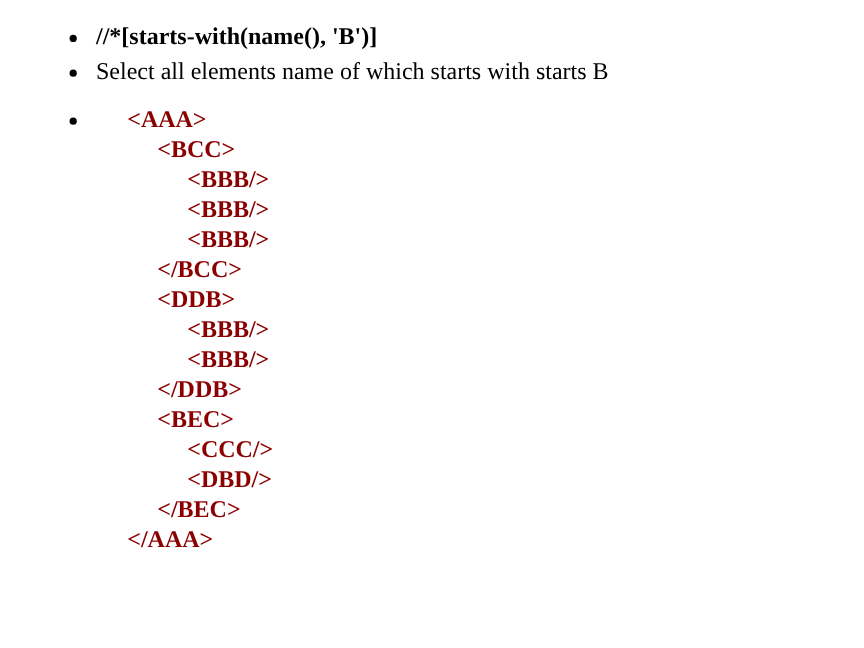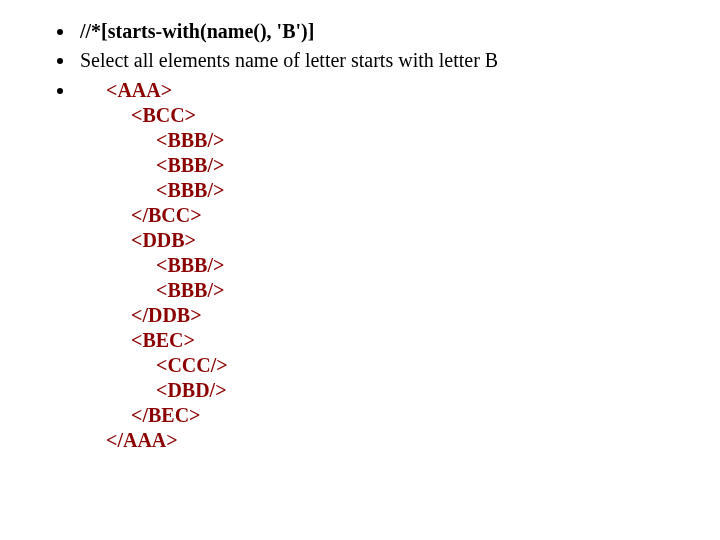--- a/index.html
+++ b/index.html
@@ -28,36 +28,36 @@
   .xpath {
     font-weight: bold;
   }
   .code-block {
     font-family: "Times New Roman", Times, serif;
     font-weight: bold;
     color: #8b0000; 
     white-space: pre;
     line-height: 1.25;
     margin-left: 26px;
-    margin-top: 6px;
+    margin-top: 16px;
   }
   li.has-code {
     list-style: disc;
   }
 </style>
 </head>
 <body>
 
 <div class="page">
   <ul class="top">
     <li>
       <span class="xpath">//*[starts-with(name(), 'B')]</span>
     </li>
     <li>
-      <span>Select all elements name of letter starts with letter B</span>
+      <span>Select all elements name of which starts with starts B</span>
     </li>
     <li class="has-code">
       <div class="code-block">&lt;AAA&gt;
      &lt;BCC&gt;
           &lt;BBB/&gt;
           &lt;BBB/&gt;
           &lt;BBB/&gt;
      &lt;/BCC&gt;
      &lt;DDB&gt;
           &lt;BBB/&gt;

